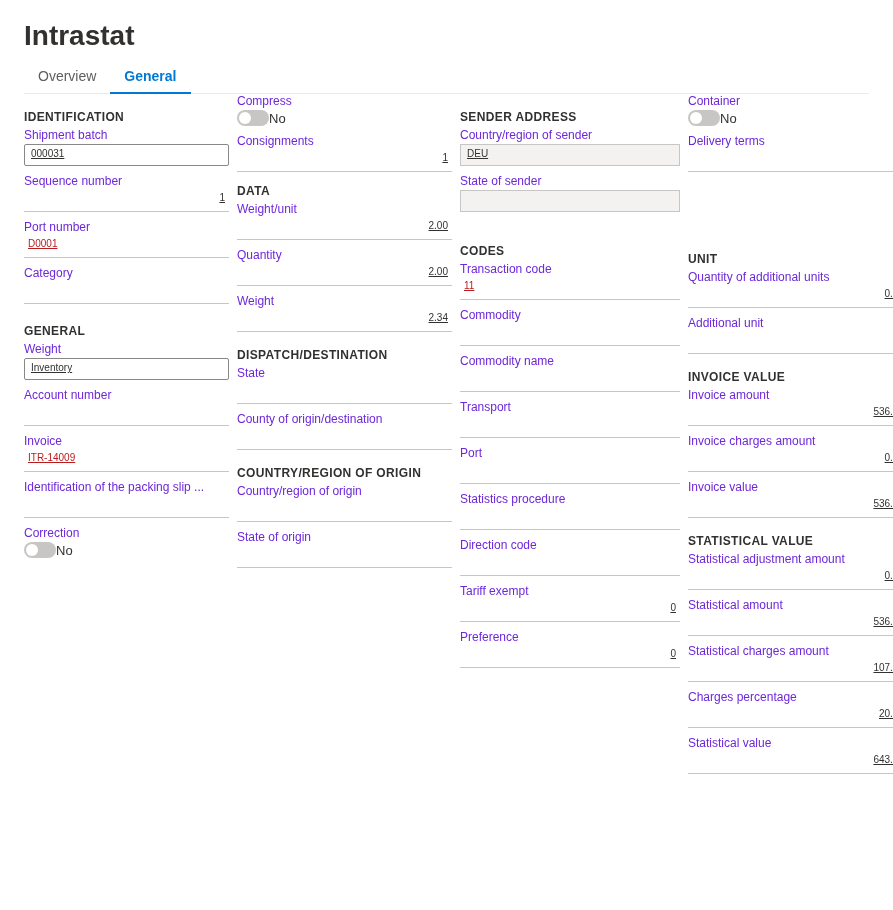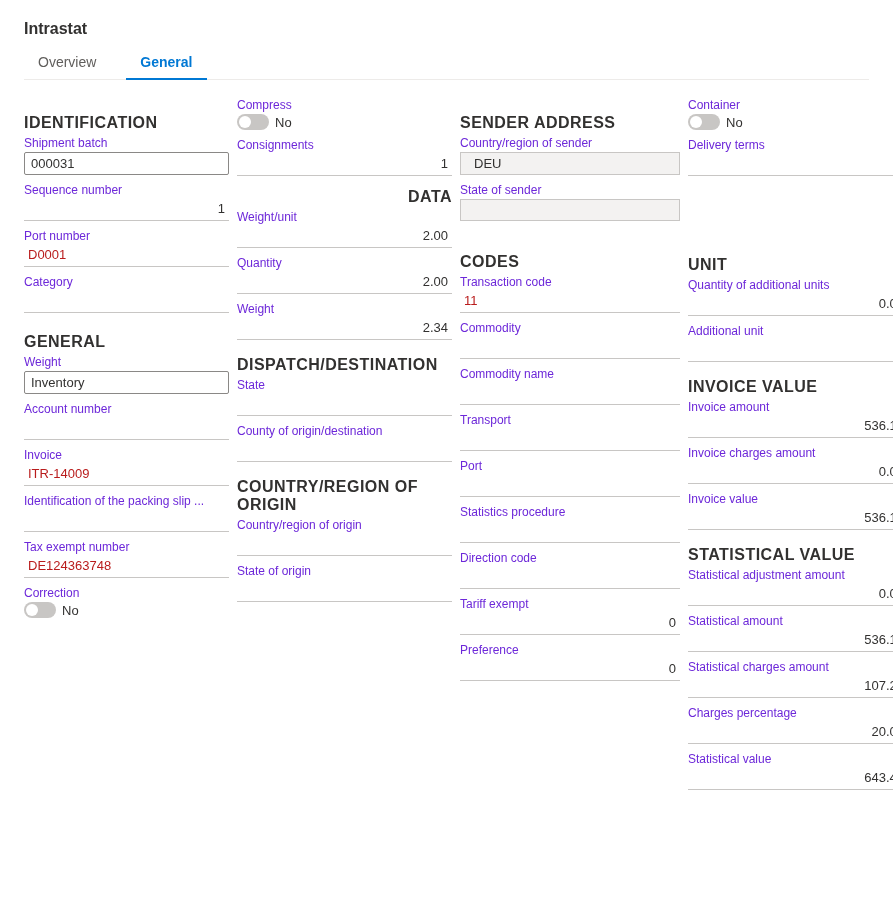--- a/index.html
+++ b/index.html
@@ -9,96 +9,96 @@
       background: #f3f2f1;
       color: #323130;
     }
     .page-container {
       background: #fff;
       padding: 20px 24px;
       min-height: 910px;
       max-width: 893px;
     }
     .page-title {
-      font-size: 16px;
+      font-size: 28px;
       font-weight: 600;
       color: #323130;
       margin-bottom: 10px;
     }
     .tabs {
       display: flex;
       border-bottom: 1px solid #edebe9;
-      margin-bottom: 18px;
-      gap: 16px;
+      gap: 0;
     }
     .tab {
       padding: 6px 14px 8px 14px;
       font-size: 14px;
       cursor: pointer;
       color: #605e5c;
       border-bottom: 2px solid transparent;
       margin-bottom: -1px;
     }
     .tab.active {
       color: #0078d4;
       border-bottom: 2px solid #0078d4;
       font-weight: 600;
     }
     .columns-grid {
       display: grid;
       grid-template-columns: 205px 215px 220px 220px;
       gap: 0 8px;
     }
     .section-header {
-      font-size: 16px;
+      font-size: 12px;
       font-weight: 700;
       color: #323130;
       text-transform: uppercase;
       letter-spacing: 0.03em;
       margin-top: 16px;
       margin-bottom: 4px;
     }
     .field-group {
       margin-bottom: 8px;
     }
     .field-label {
       font-size: 12px;
       color: #6d28d9;
       margin-bottom: 2px;
     }
     .field-value {
-      font-size: 13px;
+      font-size: 10px;
       color: #323130;
       border-bottom: 1px solid #c8c6c4;
       padding: 2px 0 3px 4px;
       min-height: 22px;
       display: block;
+      text-decoration: underline;
     }
     .field-value.blue-text {
       color: #b91c1c;
     }
     .field-value.right-align {
       text-align: right;
       padding-right: 4px;
     }
     .field-value.input-style {
       border: 1px solid #8a8886;
       padding: 3px 6px;
       border-radius: 2px;
       background: #fff;
     }
     .field-value.readonly {
       background: #f3f2f1;
       border: 1px solid #c8c6c4;
-      padding: 3px 13px;
+      padding: 3px 6px;
     }
     .toggle-row {
       display: flex;
       align-items: center;
-      gap: 6px;
+      gap: 0;
       margin-bottom: 4px;
     }
     .toggle {
       width: 32px;
       height: 16px;
       border-radius: 8px;
       background: #c8c6c4;
       position: relative;
       display: inline-block;
       flex-shrink: 0;
@@ -172,24 +172,20 @@
       <div class="field-group">
         <div class="field-label">Invoice</div>
         <span class="field-value blue-text">ITR-14009</span>
       </div>
 
       <div class="field-group">
         <div class="field-label">Identification of the packing slip ...</div>
         <span class="field-value"></span>
       </div>
 
-      <div class="field-group">
-        <div class="field-label">Tax exempt number</div>
-        <span class="field-value blue-text">DE124363748</span>
-      </div>
 
       <div class="field-group">
         <div class="field-label">Correction</div>
         <div class="toggle-row">
           <div class="toggle"></div>
           <span class="toggle-label">No</span>
         </div>
       </div>
 
     </div>
@@ -202,21 +198,21 @@
           <div class="toggle"></div>
           <span class="toggle-label">No</span>
         </div>
       </div>
 
       <div class="field-group">
         <div class="field-label">Consignments</div>
         <span class="field-value right-align">1</span>
       </div>
 
-      <div class="section-header" style="margin-top:12px;text-align:right;">DATA</div>
+      <div class="section-header" style="margin-top:12px;">DATA</div>
 
       <div class="field-group">
         <div class="field-label">Weight/unit</div>
         <span class="field-value right-align">2.00</span>
       </div>
 
       <div class="field-group">
         <div class="field-label">Quantity</div>
         <span class="field-value right-align">2.00</span>
       </div>

